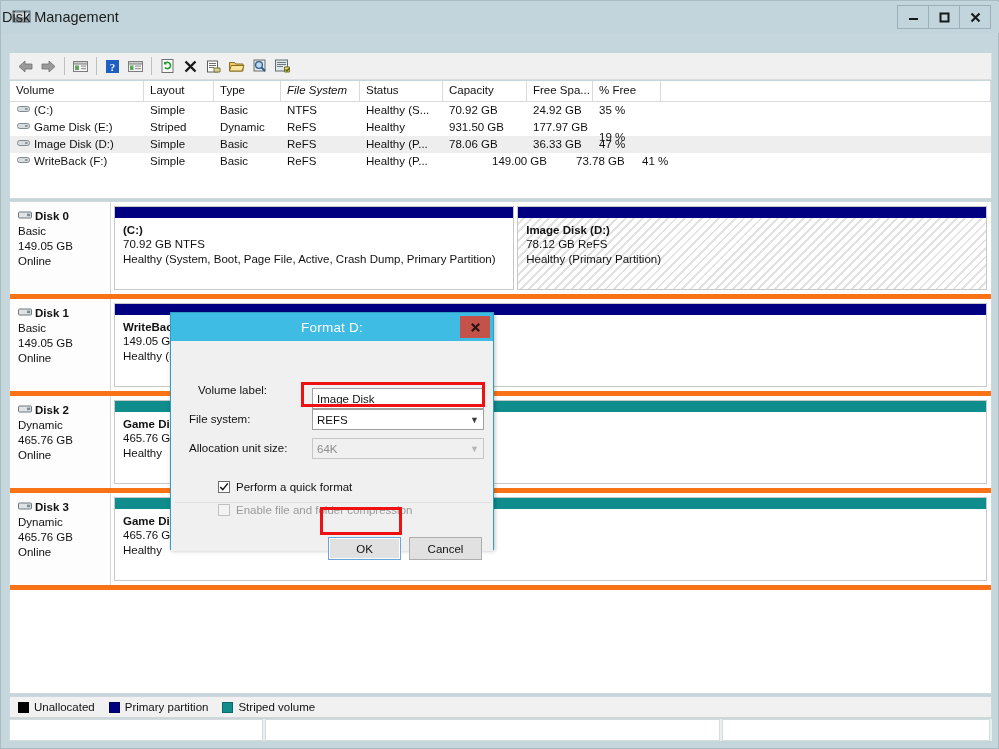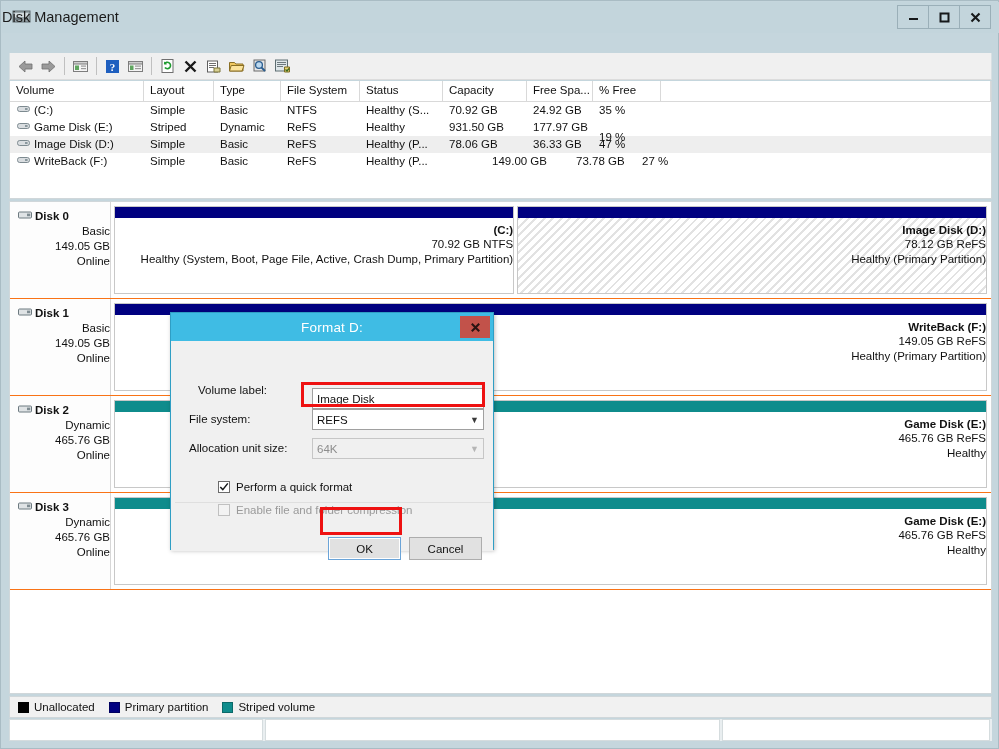--- a/index.html
+++ b/index.html
@@ -132,22 +132,21 @@
     position: absolute; left: 8px; top: 200px;
     width: 983px; height: 493px;
     background: #ffffff;
     border: 1px solid #d0d7da;
     overflow: hidden;
   }
   .disk-row {
     position: relative;
     display: flex;
     height: 97px;
-    border-bottom: 1px solid #f97316;
-    text-align: right;
+    border-bottom: 5px solid #f97316;
   }
   .disk-info {
     width: 101px; flex: 0 0 101px;
     border-right: 1px solid #d7d7d7;
     background: #fdfdfd;
     padding: 8px 0 0 8px;
     cursor: default;
   }
   .disk-info .dname {
     font-size: 11.5px; font-weight: bold; color: #111;
@@ -441,21 +440,21 @@
         <path d="M11.5 11.5 L13 13 L15 10.5" stroke="#3d6b20" stroke-width="1.3" fill="none"></path>
       </svg>
     </div>
   </div>
 
   <div class="vol-panel">
     <div class="vol-header" id="volHeader">
         <div class="vh-cell" style="width: 134px;">Volume</div>
         <div class="vh-cell" style="width: 70px;">Layout</div>
         <div class="vh-cell" style="width: 67px;">Type</div>
-        <div class="vh-cell" style="width: 79px;">File System</div>
+        <div class="vh-cell" style="width: 79px; font-style: italic;">File System</div>
         <div class="vh-cell" style="width: 83px;">Status</div>
         <div class="vh-cell" style="width: 84px;">Capacity</div>
         <div class="vh-cell" style="width: 66px;">Free Spa...</div>
         <div class="vh-cell" style="width: 68px;">% Free</div>
         <div class="vh-cell" style="width: 330px;"></div>
       </div>
     <div class="vol-rows" id="volRows">
         <div class="vol-row">
           <div class="vr-cell vol-name" style="width: 134px;">
             <span><svg class="drive-ico" width="13" height="10" viewBox="0 0 13 10">
@@ -511,21 +510,21 @@
                 <rect x="8" y="4" width="2.6" height="2" fill="#8b989e"></rect>
               </svg></span>
             <span>WriteBack (F:)</span>
           </div>
           <div class="vr-cell" style="width: 70px;">Simple</div>
           <div class="vr-cell" style="width: 67px;">Basic</div>
           <div class="vr-cell" style="width: 79px;">ReFS</div>
           <div class="vr-cell" style="width: 83px;">Healthy (P...</div>
           <div class="vr-cell" style="width: 84px; margin-left: 43px;">149.00 GB</div>
           <div class="vr-cell" style="width: 66px;">73.78 GB</div>
-          <div class="vr-cell" style="width: 68px;">27 %</div>
+          <div class="vr-cell" style="width: 68px;">41 %</div>
         </div>
       </div>
   </div>
 
   <div class="disk-panel" id="diskPanel">
       <div class="disk-row">
         <div class="disk-info">
           <div class="dname">
             <span><svg width="14" height="10" viewBox="0 0 14 10">
                 <rect x="0.5" y="2" width="13" height="6" rx="1" fill="#dfe3e5" stroke="#6d7a80"></rect>

